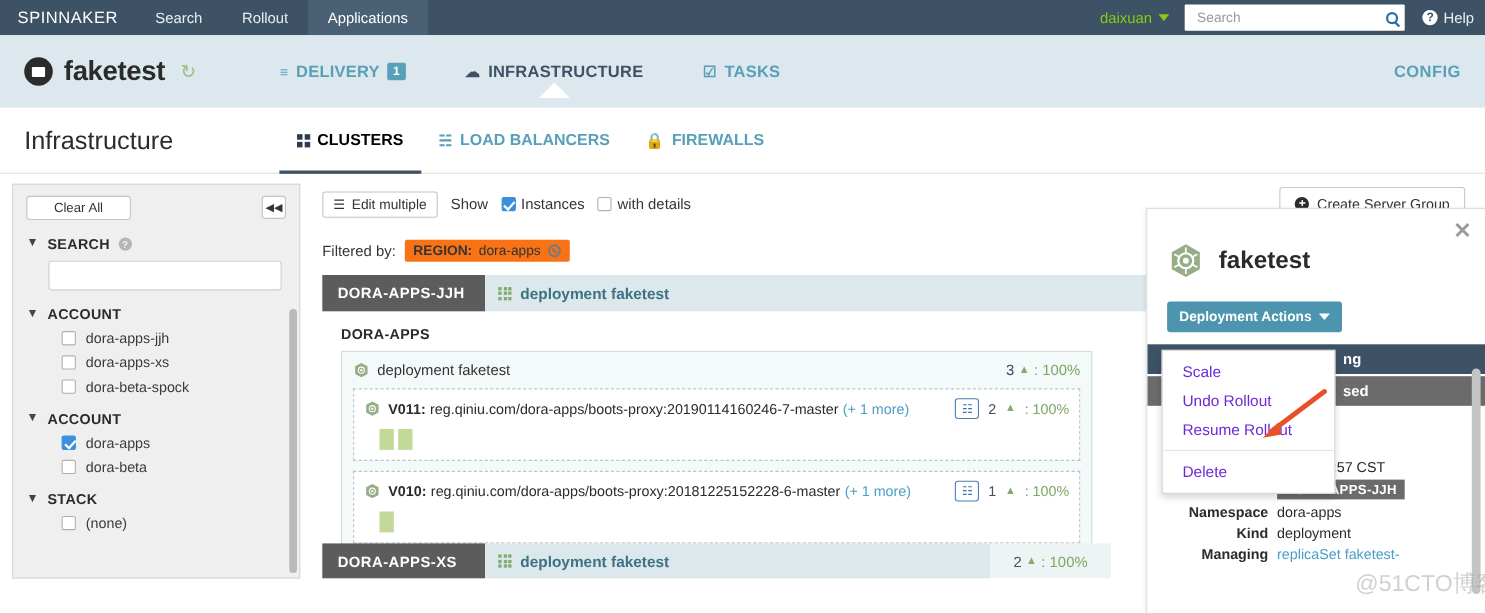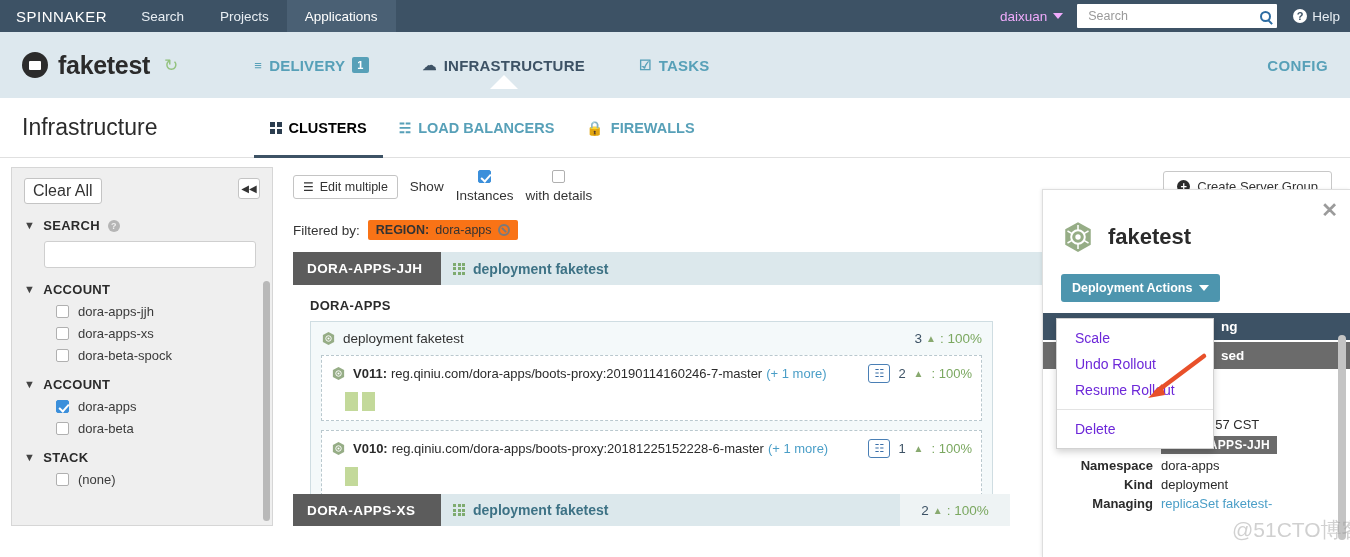--- a/index.html
+++ b/index.html
@@ -36,21 +36,21 @@
     font-size: 13.5px;
     cursor: pointer;
   }
   .topnav-item.active { background: #4a6074; color: #fff; }
   .topnav-right {
     margin-left: auto;
     display: flex; align-items: center;
     padding-right: 10px;
   }
   .user-menu {
-    color: #f0abfc; font-size: 13.5px;
+    color: #84cc16; font-size: 13.5px;
     display: flex; align-items: center; gap: 6px;
     padding: 0 14px; cursor: pointer;
   }
   .caret-down {
     width: 0; height: 0;
     border-left: 5px solid transparent;
     border-right: 5px solid transparent;
     border-top: 6px solid currentColor;
   }
   .search-box {
@@ -183,23 +183,23 @@
   .sidebar {
     width: 262px;
     margin: 9px 0 0 11px;
     background: #efefef;
     border: 1px solid #d6d6d6;
     position: relative;
     overflow: hidden;
   }
   .sidebar-inner { padding: 10px 12px 0 12px; }
   .clear-all {
-    font-size: 16px; background: #fff;
+    font-size: 12px; background: #fff;
     border: 1px solid #c4c4c4; border-radius: 3px;
-    padding: 3px 8px; cursor: pointer;
+    padding: 3px 24px; cursor: pointer;
     font-family: "Liberation Sans", sans-serif;
     color: #333;
   }
   .collapse-btn {
     position: absolute; top: 10px; right: 12px;
     width: 22px; height: 21px;
     background: #fff; border: 1px solid #c4c4c4; border-radius: 3px;
     display: flex; align-items: center; justify-content: center;
     font-size: 10px; color: #333; cursor: pointer;
   }
@@ -262,21 +262,21 @@
   }
   .toolbar { display: flex; align-items: center; gap: 12px; }
   .btn-light {
     background: #fff; border: 1px solid #c4c4c4; border-radius: 3px;
     font-size: 12.5px; padding: 4px 9px; cursor: pointer;
     display: inline-flex; align-items: center; gap: 6px;
     font-family: "Liberation Sans", sans-serif; color: #333;
   }
   .hamb { display: inline-block; line-height: 1; font-size: 12px; }
   .show-label { font-size: 13.5px; color: #333; }
-  .inline-cb { display: inline-flex; align-items: center; gap: 5px; font-size: 13.5px; cursor: pointer; color: #333; flex-direction: column; }
+  .inline-cb { display: inline-flex; align-items: center; gap: 5px; font-size: 13.5px; cursor: pointer; color: #333; }
   .create-btn {
     margin-left: auto;
     background: #fff; border: 1px solid #c8c8c8; border-radius: 3px;
     font-size: 13px; padding: 7px 13px; cursor: pointer;
     display: inline-flex; align-items: center; gap: 7px;
     font-family: "Liberation Sans", sans-serif; color: #333;
   }
   .plus-circle {
     width: 13px; height: 13px; border-radius: 50%;
     background: #2b2b2b; color: #fff; font-size: 11px; font-weight: bold;
@@ -490,21 +490,21 @@
     width: 717px; height: 32px;
     display: flex; align-items: stretch;
   }
 </style>
 </head>
 <body>
 
 <div class="topnav">
   <div class="brand">SPINNAKER</div>
   <div class="topnav-item">Search</div>
-  <div class="topnav-item">Projects</div>
+  <div class="topnav-item">Rollout</div>
   <div class="topnav-item active">Applications</div>
   <div class="topnav-right">
     <div class="user-menu">
       <span>daixuan</span>
       <span class="caret-down"></span>
     </div>
     <div class="search-box">
       <input type="text" placeholder="Search" style="">
       <span class="mag"></span>
     </div>

